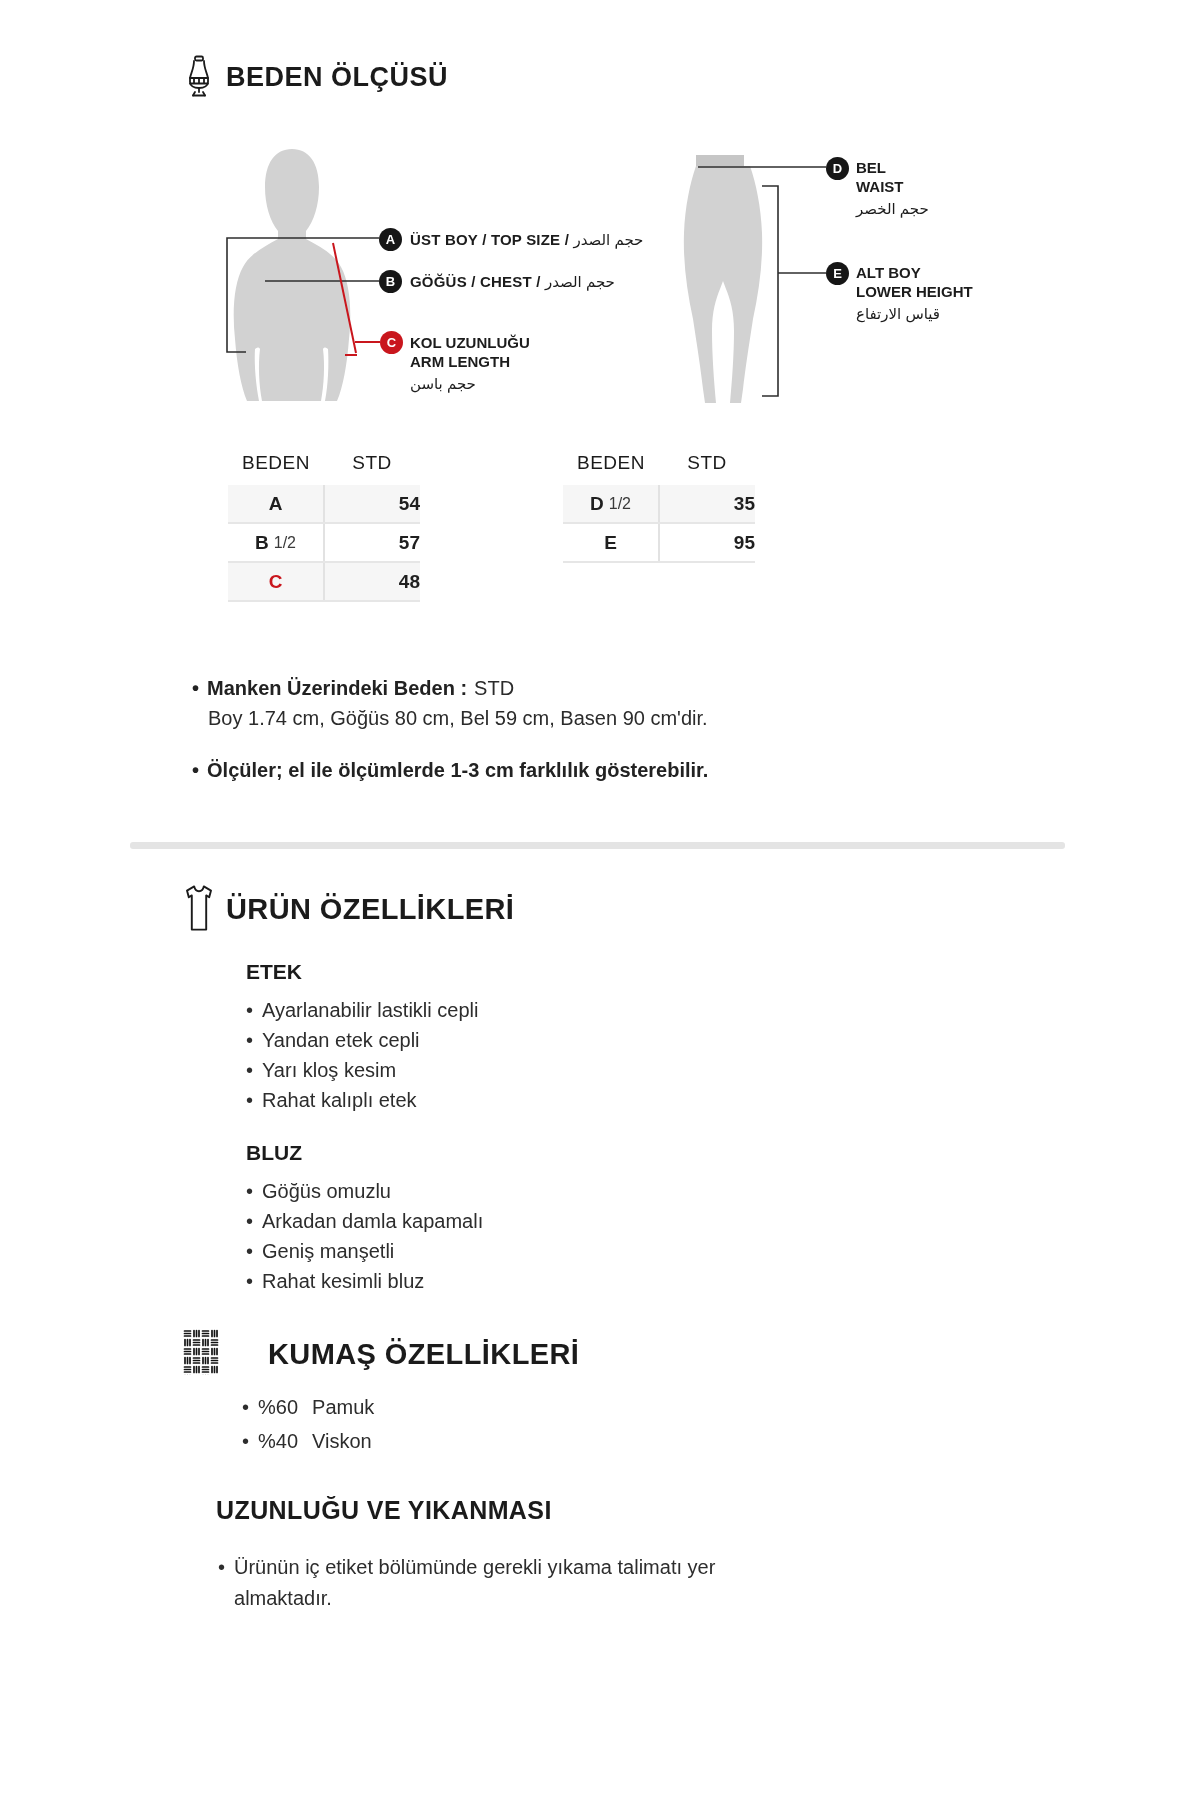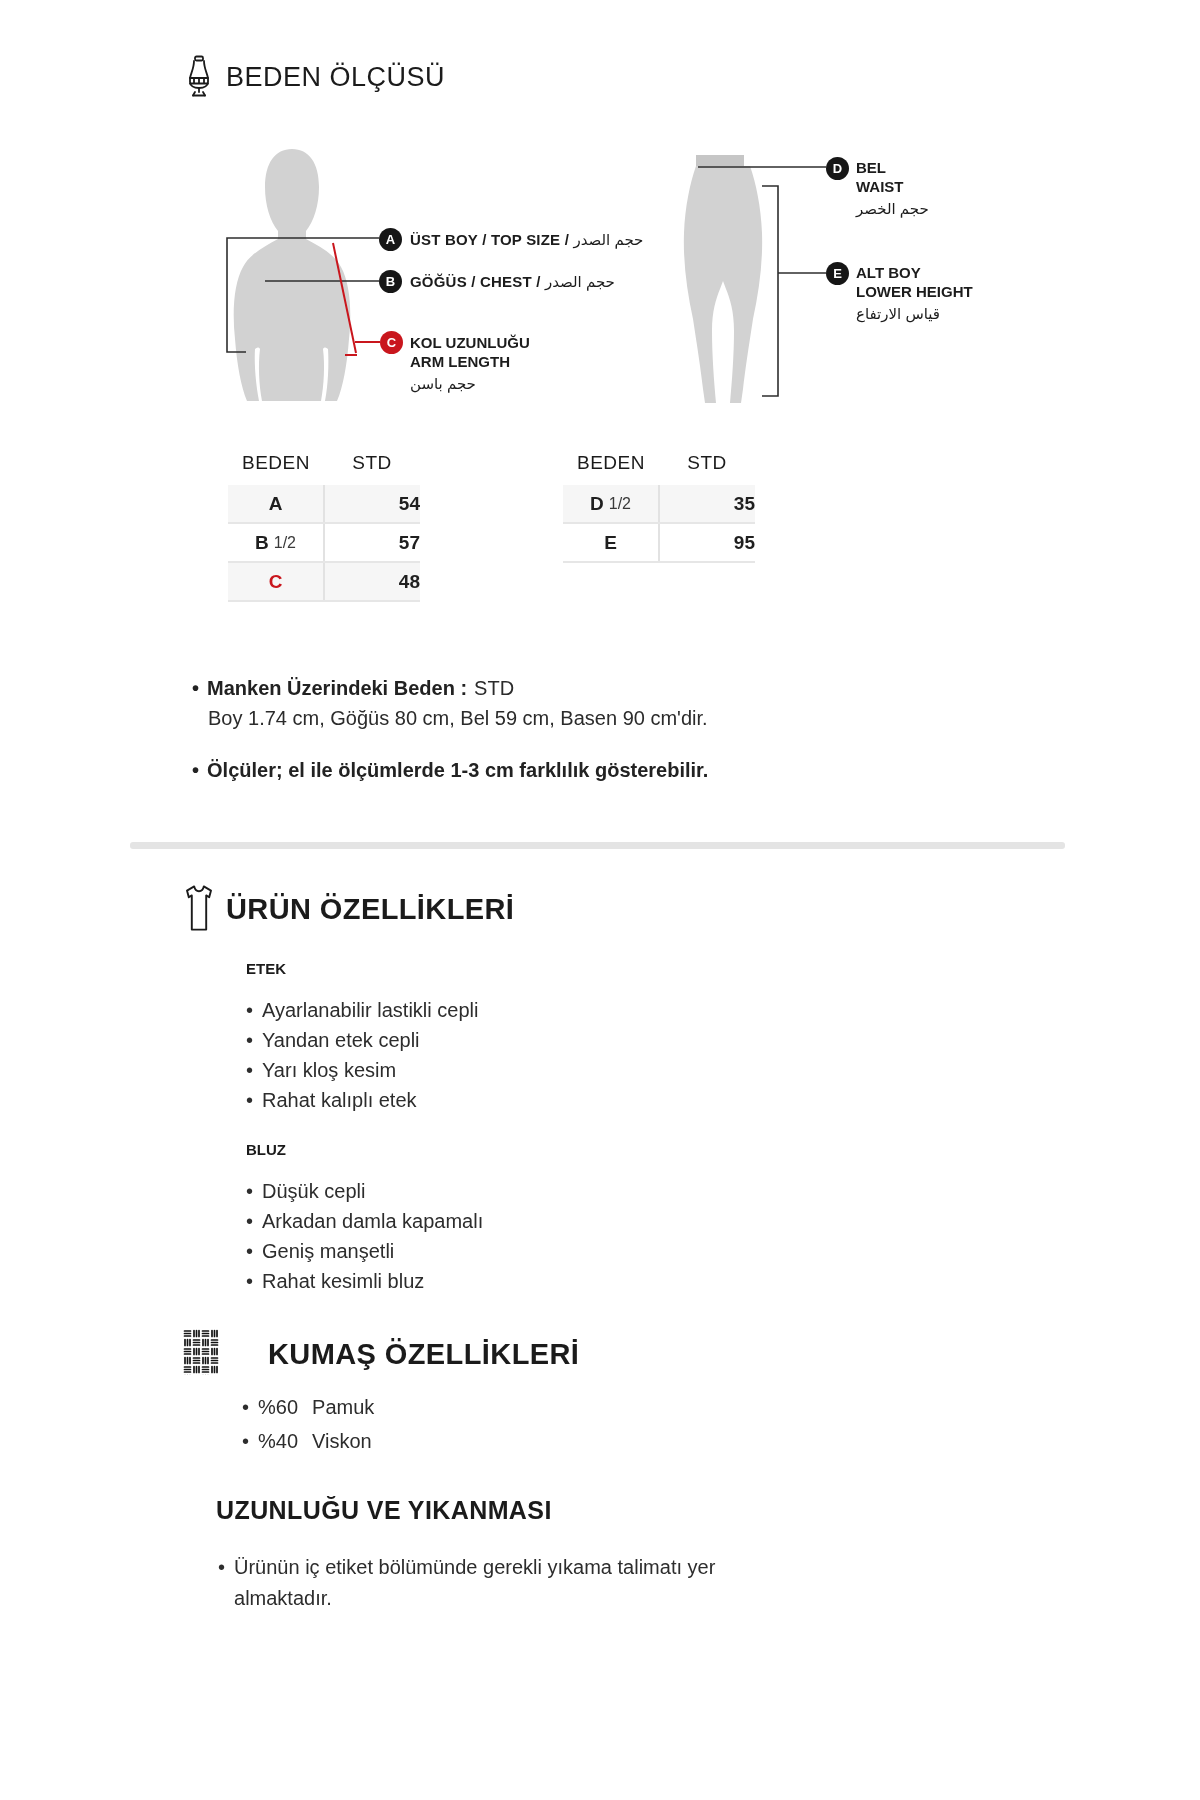--- a/index.html
+++ b/index.html
@@ -4,21 +4,21 @@
 <style>
   html,body{margin:0;padding:0;}
   body{
     width:1200px;height:1800px;position:relative;overflow:hidden;
     background:#ffffff;
     font-family:"Liberation Sans","DejaVu Sans",sans-serif;
     color:#1f1f1f;
   }
   .abs{position:absolute;}
   
-  .page-title{font-size:27px;font-weight:400;letter-spacing:.5px;color:#1b1b1b;}
+  .page-title{font-size:27px;font-weight:700;letter-spacing:.5px;color:#1b1b1b;}
   
   .badge{
     width:23px;height:23px;border-radius:50%;background:#161616;color:#fff;
     font-size:13px;font-weight:700;display:flex;align-items:center;justify-content:center;
   }
   .badge.red{background:#c9161d;}
   .mlabel{font-size:15px;font-weight:600;letter-spacing:.2px;color:#1c1c1c;line-height:19px;white-space:nowrap;}
   .mlabel .ar{font-weight:400;font-size:15px;}
   .mblock{font-size:15px;font-weight:600;color:#1c1c1c;line-height:19px;white-space:nowrap;}
   .mblock .ar{font-weight:400;display:block;margin-top:3px;}
@@ -35,21 +35,21 @@
   
   .note{font-size:20px;line-height:25px;color:#222;white-space:nowrap;}
   .note .dot{font-weight:700;margin-right:8px;}
   .note b{font-weight:700;}
   .note .rest{margin-left:7px;color:#2b2b2b;font-weight:400;}
   .note2line{font-size:20px;color:#2b2b2b;white-space:nowrap;}
   
   .divider{background:#e4e4e4;height:7px;border-radius:3px;}
   
   .sec-title{font-size:29px;font-weight:700;letter-spacing:.4px;color:#1b1b1b;white-space:nowrap;}
-  .grp-title{font-size:15px;font-weight:700;color:#1b1b1b;}
+  .grp-title{font-size:21px;font-weight:700;color:#1b1b1b;}
   .blist .item{font-size:20px;line-height:30px;color:#2d2d2d;display:flex;}
   .blist .dot{margin-right:9px;color:#2d2d2d;}
   .flist .item{font-size:20px;line-height:34px;color:#2d2d2d;display:flex;}
   .flist .dot{margin-right:9px;}
   .flist .name{margin-left:14px;}
   .care-item{font-size:20px;line-height:31px;color:#2d2d2d;display:flex;width:600px;}
   .care-item .dot{margin-right:9px;}
   svg{display:block;}
 </style>
 </head>
@@ -208,21 +208,21 @@
   <div class="item">
       <span class="dot">•</span>
       <span>Rahat kalıplı etek</span>
     </div>
 </div>
 
 <div class="abs grp-title" style="left:246px;top:1141px;">BLUZ</div>
 <div class="abs blist" style="left:246px;top:1176px;">
   <div class="item">
       <span class="dot">•</span>
-      <span>Düşük cepli</span>
+      <span>Göğüs omuzlu</span>
     </div>
   <div class="item">
       <span class="dot">•</span>
       <span>Arkadan damla kapamalı</span>
     </div>
   <div class="item">
       <span class="dot">•</span>
       <span>Geniş manşetli</span>
     </div>
   <div class="item">

